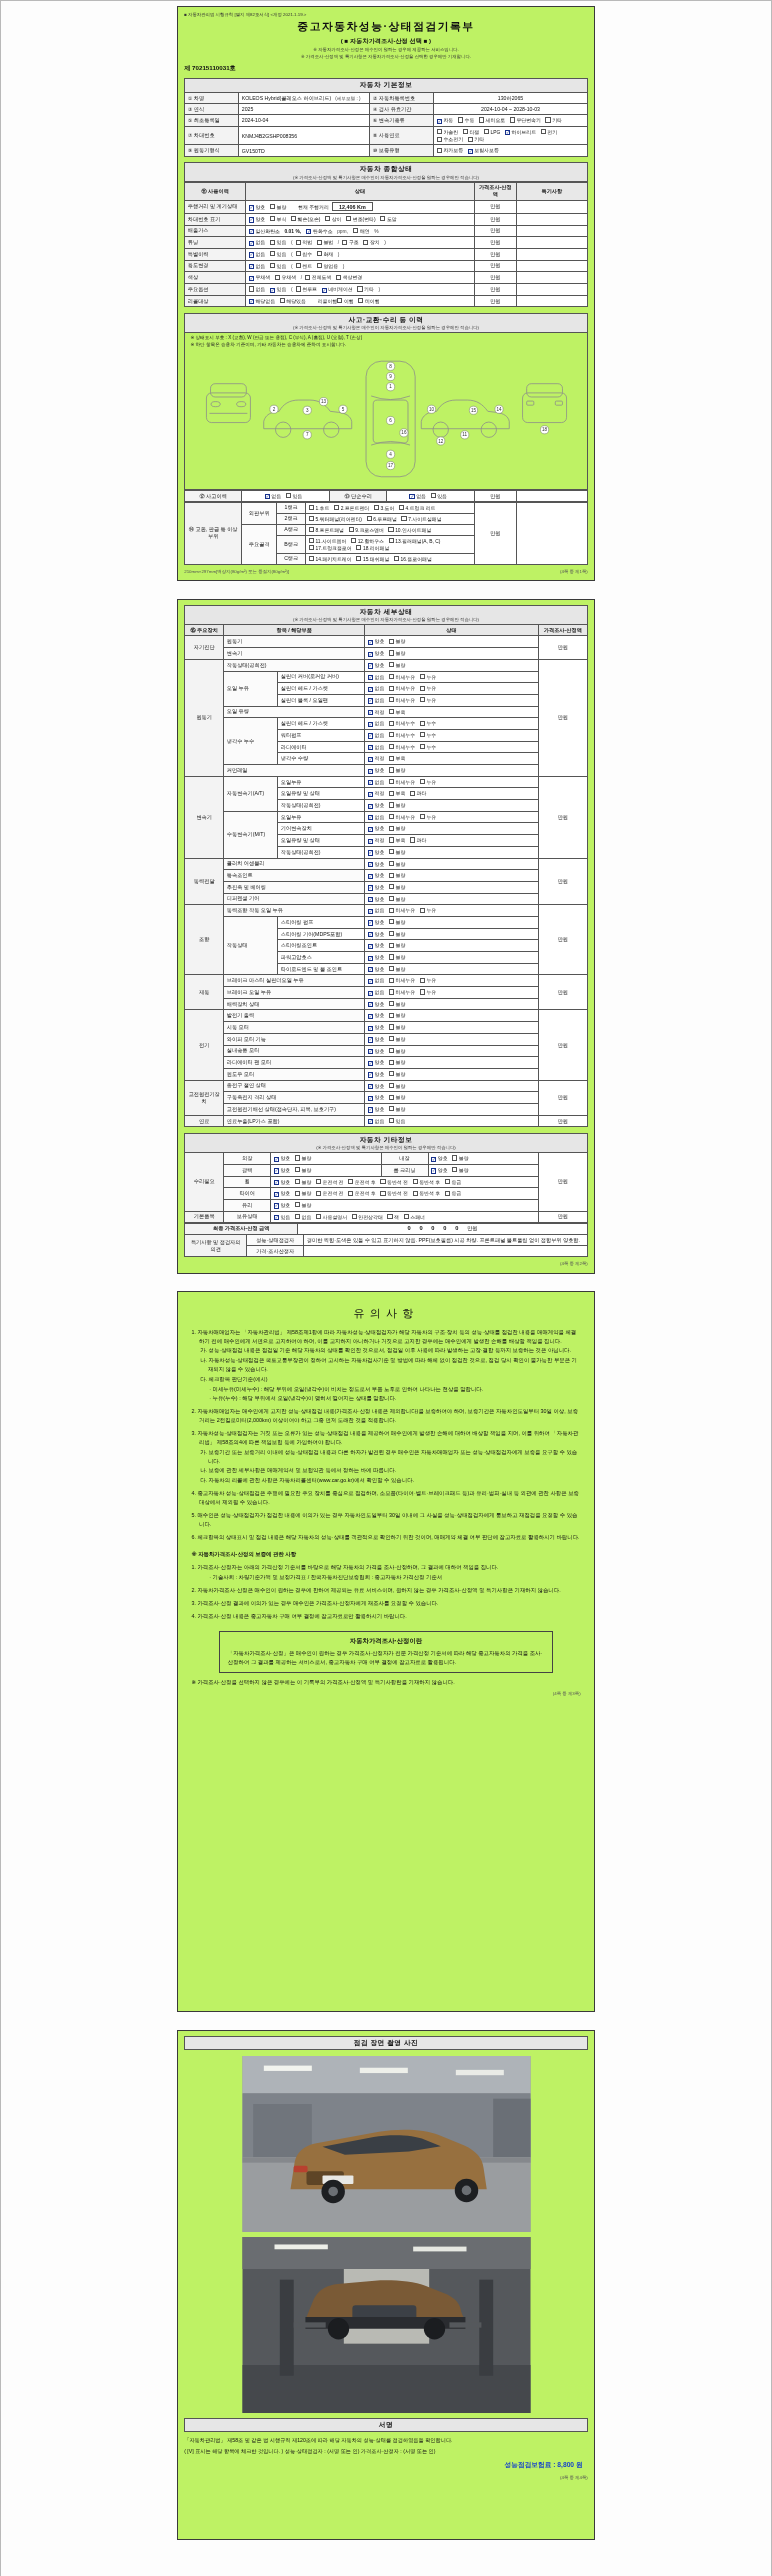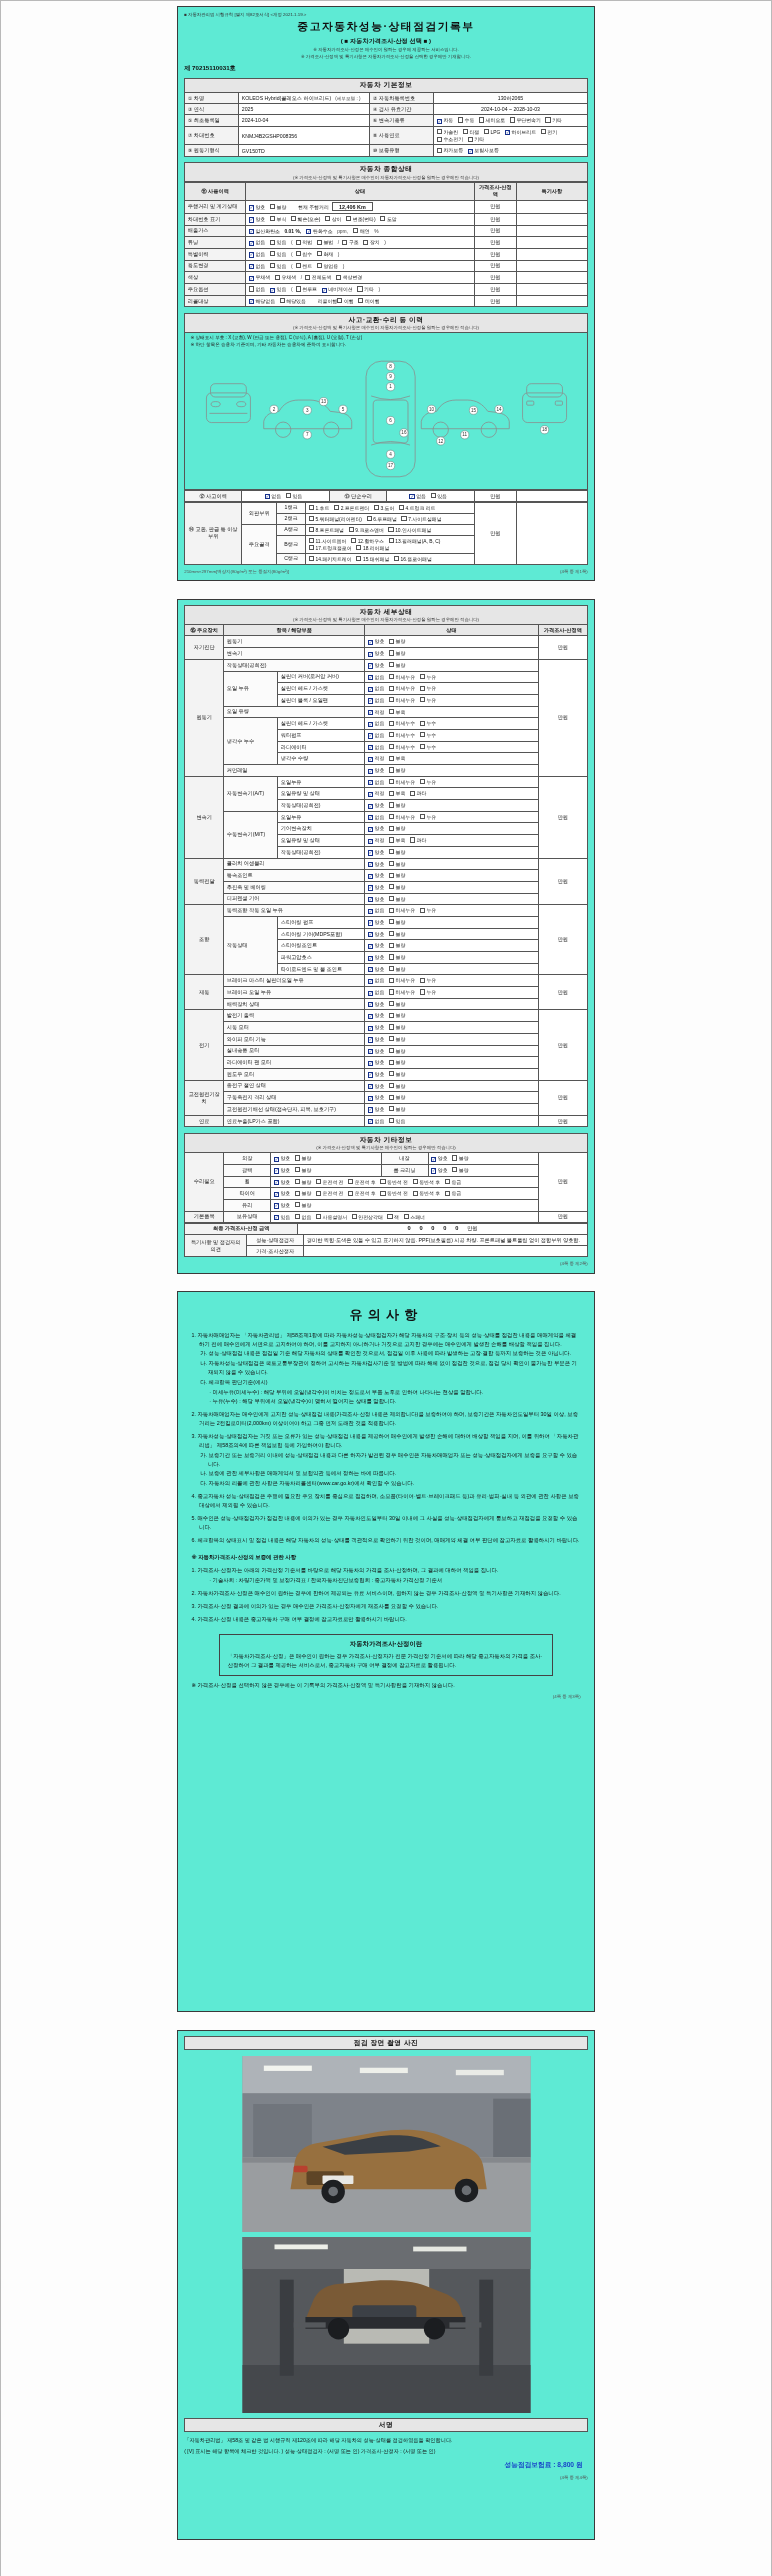--- a/index.html
+++ b/index.html
@@ -1,19 +1,19 @@
 <!DOCTYPE html>
 <html style="font-size:8.2px"><head>
 <meta charset="utf-8">
 <style>
   * { box-sizing: border-box; margin: 0; padding: 0; }
   html,body { background:#fff; }
   body { width:773px; font-family:"Liberation Sans","DejaVu Sans",sans-serif; color:#111; }
   .sheet { width:772px; min-height:2575px; border:0.5px solid #b9b9b9; padding:5.2px 0 20.6px; background:#fdfdfd; }
-  .page { width:418px; margin:0 auto 17.5px; border:1px solid #3a3a3a; background:#5eead4; padding:5.2px 6.2px 6.2px; }
+  .page { width:418px; margin:0 auto 17.5px; border:1px solid #3a3a3a; background:#bef264; padding:5.2px 6.2px 6.2px; }
   .formref { font-size:4.4px; color:#333; margin-bottom:3.1px; }
   .title { text-align:center; font-size:10.8px; font-weight:bold; letter-spacing:1.5px; margin-top:1px; }
   .subtitle { text-align:center; font-size:6.2px; font-weight:bold; margin-top:2.1px; }
   .hnote { text-align:center; font-size:4.4px; color:#333; margin-top:1.5px; }
   .docno { font-size:6.2px; font-weight:bold; margin:5.2px 0 3.1px; }
   .secbar { border:0.5px solid #555; background:#e6e6e6; text-align:center; padding:2.1px 3.1px 1.5px; margin-top:5.2px; }
   .secbar:first-child { margin-top:0; }
   .sectitle { font-size:6.7px; font-weight:bold; letter-spacing:0.5px; display:block; }
   .secnote { display:block; font-size:4.4px; color:#333; margin-top:0.5px; }
   table.tbl { border-collapse:collapse; width:100%; table-layout:fixed; margin-top:-0.5px; background:#fff; }
@@ -38,21 +38,21 @@
   .par { color:#444; margin-right:3.1px; font-size:4.9px; }
   .dim { color:#444; font-size:4.6px; margin-left:4.1px; }
   .amount { letter-spacing:3.6px; font-weight:bold; font-size:5.7px; margin-right:5.2px; }
   .unit2 { font-size:5.2px; }
   .legendwrap { border:0.5px solid #555; border-top:none; padding:3.1px 5.2px 1px; margin-top:-0.5px; }
   .legend { font-size:4.6px; color:#222; line-height:1.5; }
   .diagram { display:flex; justify-content:center; padding:4.1px 0 2.1px; }
   .pfoot { display:flex; justify-content:space-between; font-size:4.4px; color:#555; margin-top:4.1px; }
   .pfoot .pageno { margin-left:auto; }
   .page3 { min-height:721px; padding:11.3px 13.4px; }
-  .ntitle { text-align:center; font-size:13px; font-weight:bold; letter-spacing:5.2px; margin:3.1px 0 6.2px; }
+  .ntitle { text-align:center; font-size:11px; font-weight:normal; letter-spacing:5.2px; margin:3.1px 0 6.2px; }
   .nl { font-size:5.4px; line-height:1.65; color:#111; }
   .n1 { padding-left:7.7px; text-indent:-7.7px; margin-top:4.1px; }
   .n2 { padding-left:16.5px; text-indent:-7.7px; margin-top:1px; }
   .n3 { padding-left:24px; text-indent:-6.2px; margin-top:0.5px; }
   .nh { font-weight:bold; margin-top:8.2px; }
   .defbox { width:86%; margin:10.3px auto 5.2px; border:0.8px solid #444; padding:5.2px 8.2px; }
   .defttl { text-align:center; font-weight:bold; font-size:6.4px; margin-bottom:3.1px; }
   .deftxt { font-size:5.4px; line-height:1.6; }
   .page4 { min-height:510px; }
   .photo { display:flex; justify-content:center; margin:5.2px 0; }

